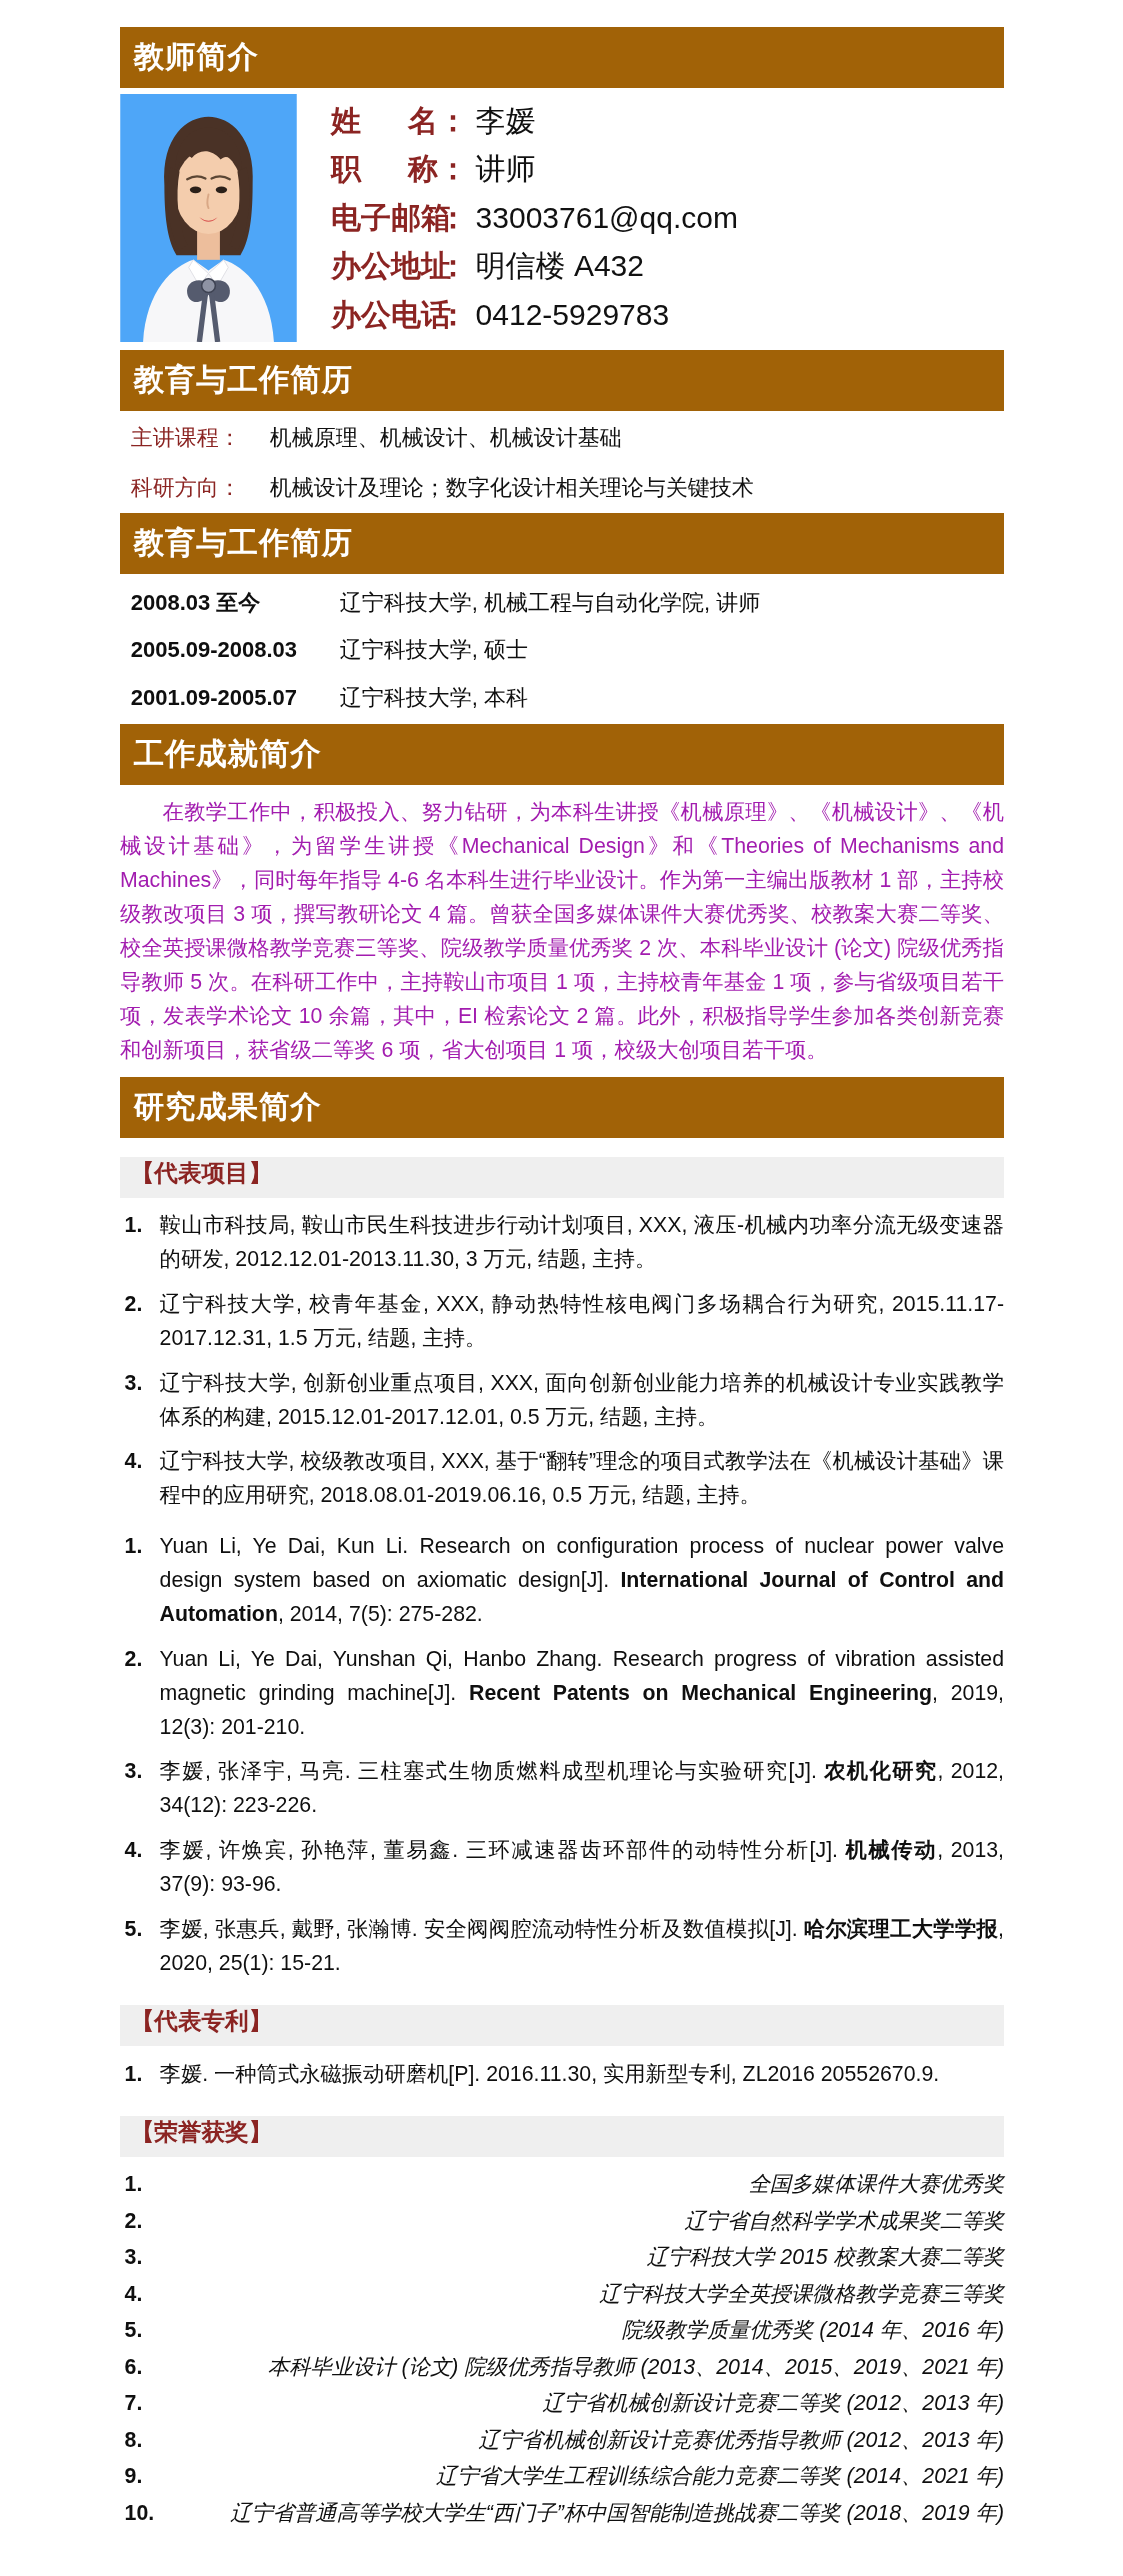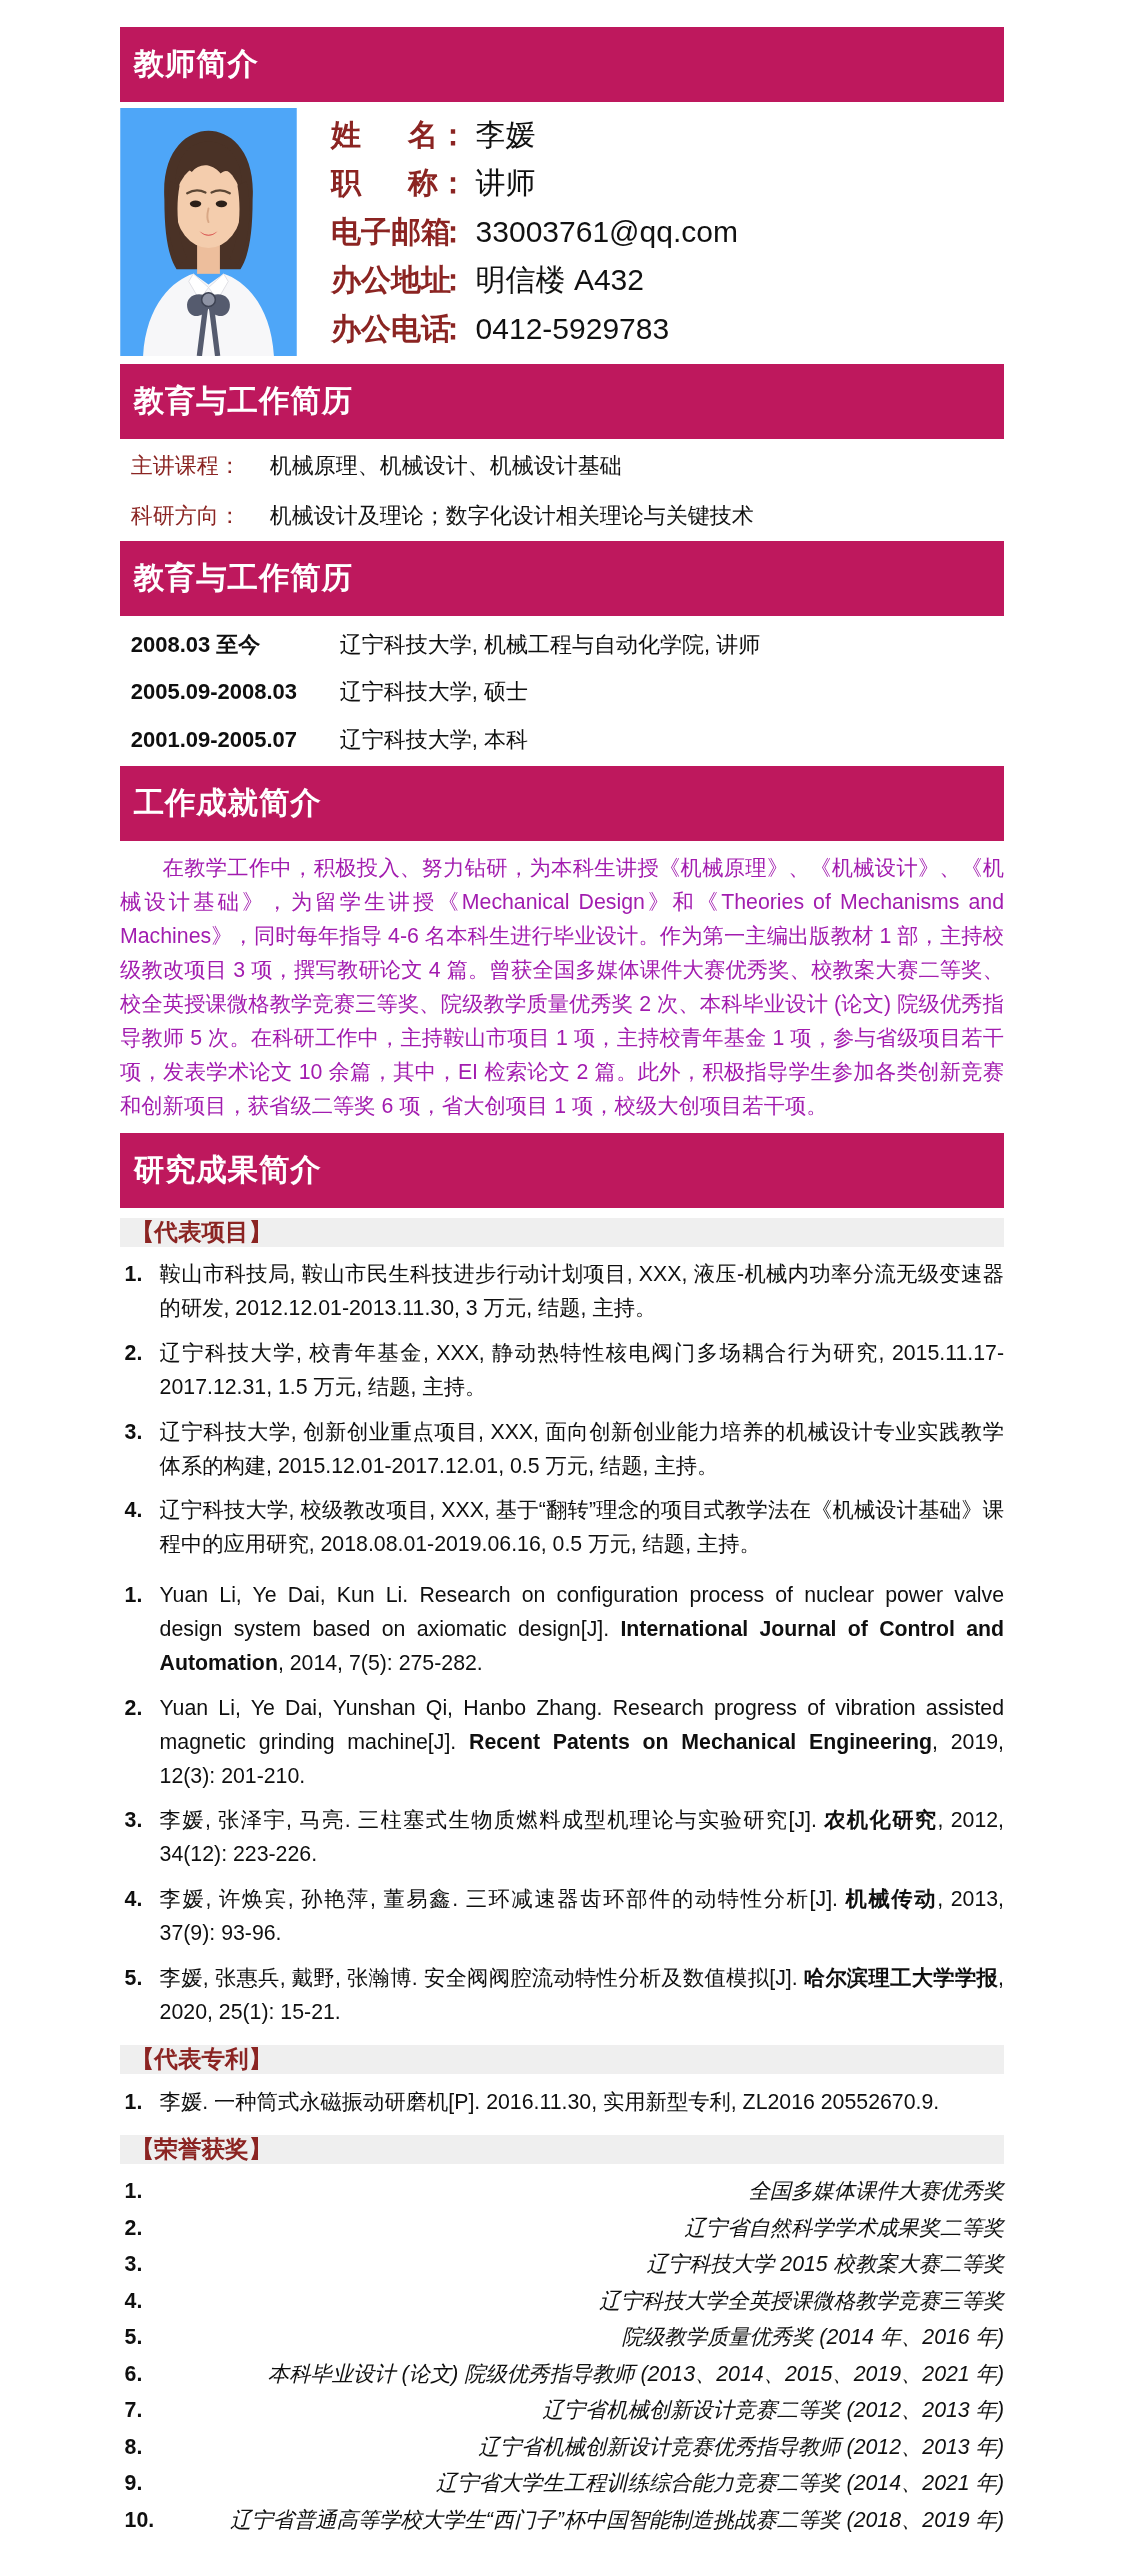--- a/index.html
+++ b/index.html
@@ -6,21 +6,21 @@
   body {
     width:1124px; min-height:2576px;
     font-family:"Liberation Sans","DejaVu Sans",sans-serif;
     color:#0f0f0f;
     -webkit-font-smoothing:antialiased;
   }
   .page { width:884px; margin:0 0 0 120px; padding-top:27.4px; }
 
   
   .band {
-    height:75px; background:#be185d; color:#ffffff;
+    height:61px; background:#a16207; color:#ffffff;
     display:flex; align-items:center; padding-left:13.7px; box-sizing:border-box;
     font-size:30.5px; font-weight:700; letter-spacing:0.8px;
   }
 
   
   .profile { display:flex; margin-top:6.1px; }
   .photo { width:177px; height:248px; flex:0 0 auto; overflow:hidden; }
   .photo svg { display:block; }
   .pfields { margin-left:34px; padding-top:12.2px; }
   .frow { margin-bottom:20.6px; font-size:30px; line-height:28px; white-space:nowrap; }
@@ -47,22 +47,22 @@
   .edu-detail { }
 
   
   .para {
     margin:10.7px 0 9.1px 0; font-size:21.3px; line-height:34px;
     text-align:justify; text-indent:2em; color:#a21caf;
   }
 
   
   .graybar {
-    margin-top:10px; height:29px; background:#EFEFEF;
-    display:flex; align-items:center; padding-left:10.7px; box-sizing:border-box;
+    margin-top:19px; height:41px; background:#EFEFEF;
+    display:flex; padding-left:10.7px; box-sizing:border-box;
     color:#8B2422; font-size:23.6px; font-weight:700;
   }
 
   
   .nlist { padding:10.7px 0 6.1px 4.6px; }
   .nitem { display:flex; margin-bottom:10.7px; font-size:21.3px; line-height:34px; }
   .nitem:last-child { margin-bottom:0; }
   .num { flex:0 0 35px; font-weight:700; }
   .txt { flex:1; text-align:justify; }
   .txt b { font-weight:700; }

